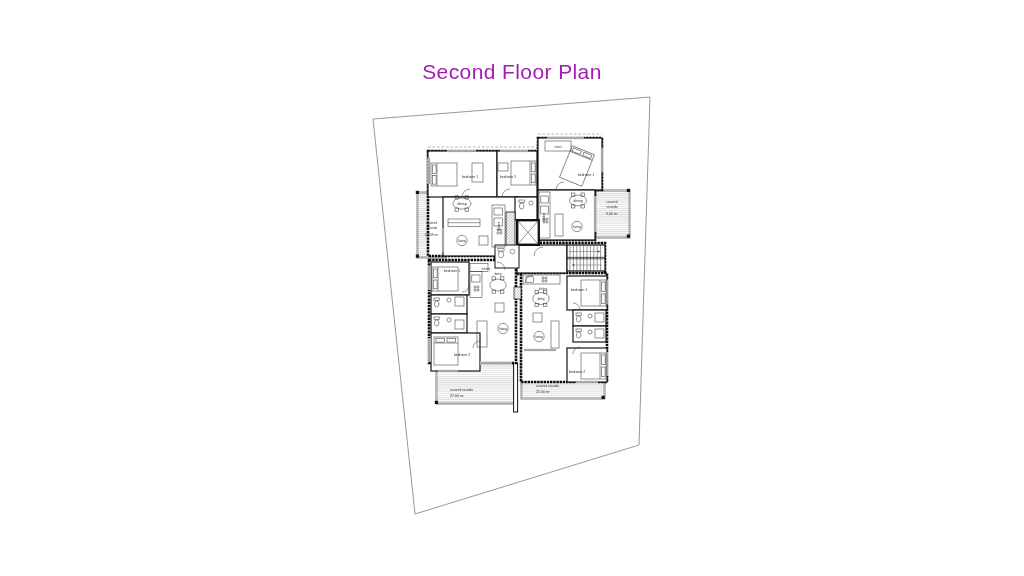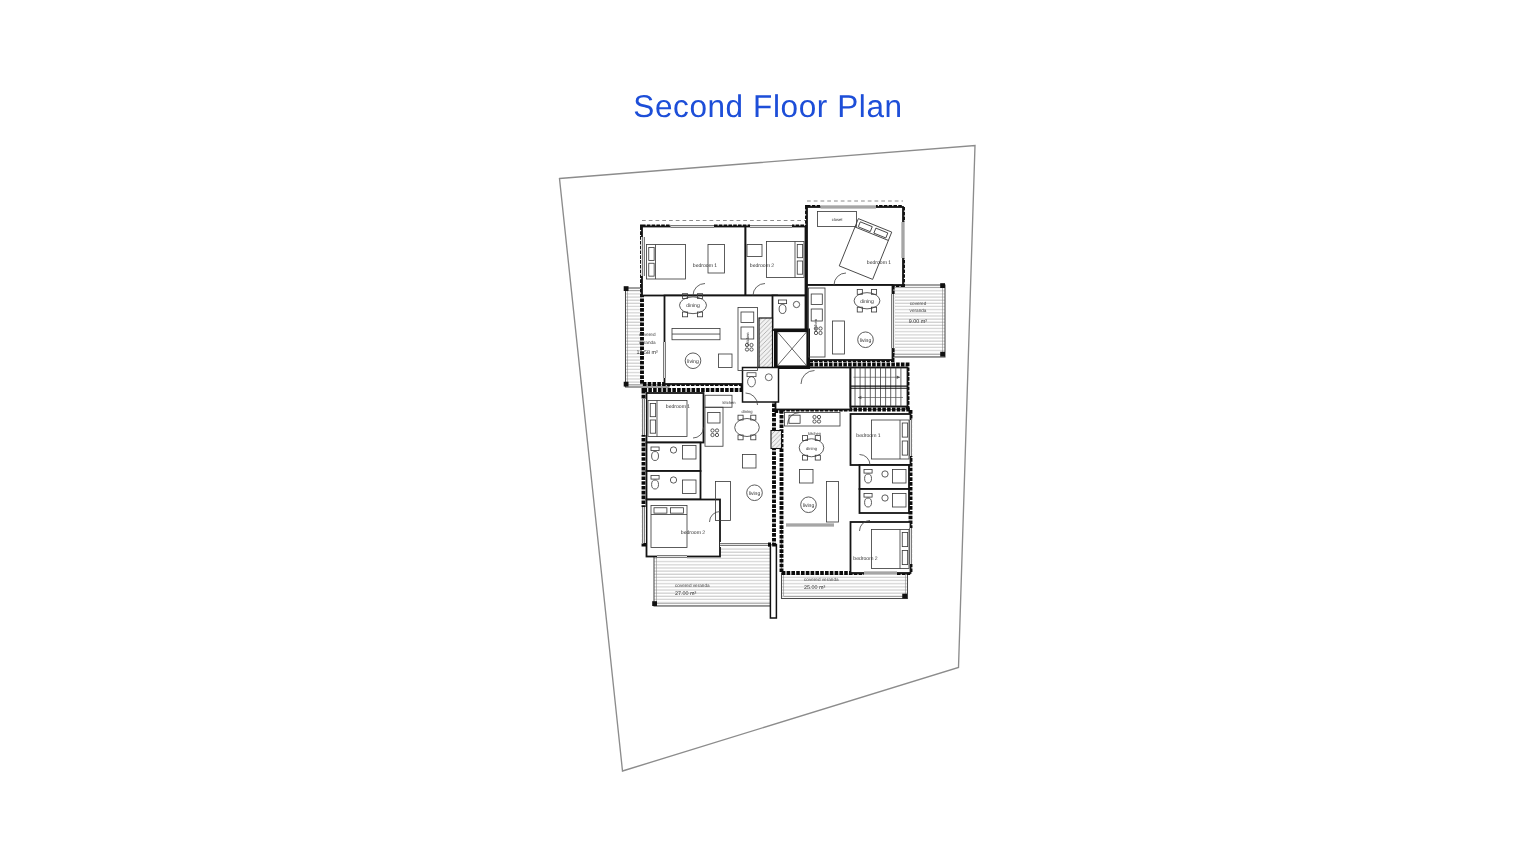--- a/index.html
+++ b/index.html
@@ -2,21 +2,21 @@
 <html><head>
 <meta charset="utf-8">
 <style>
   html,body{margin:0;padding:0;background:#ffffff;width:1024px;height:576px;overflow:hidden;}
   body{font-family:"Liberation Sans", sans-serif;}
   .page{position:relative;width:1024px;height:576px;background:#fff;}
   .title{
     position:absolute;top:60px;left:0;width:1024px;
     text-align:center;
     font-size:21px;font-weight:400;letter-spacing:0.4px;
-    color:#1d4ed8;
+    color:#a21caf;
   }
   svg text{font-family:"Liberation Sans", sans-serif;fill:#2e2e2e;}
   .rlabel{font-size:3.4px;}
   .rlabel-sm{font-size:2.7px;}
   .vlabel{font-size:3.1px;fill:#3a3a3a;}
   .varea{font-size:3.6px;fill:#2e2e2e;}
 </style>
 </head>
 <body>
 

